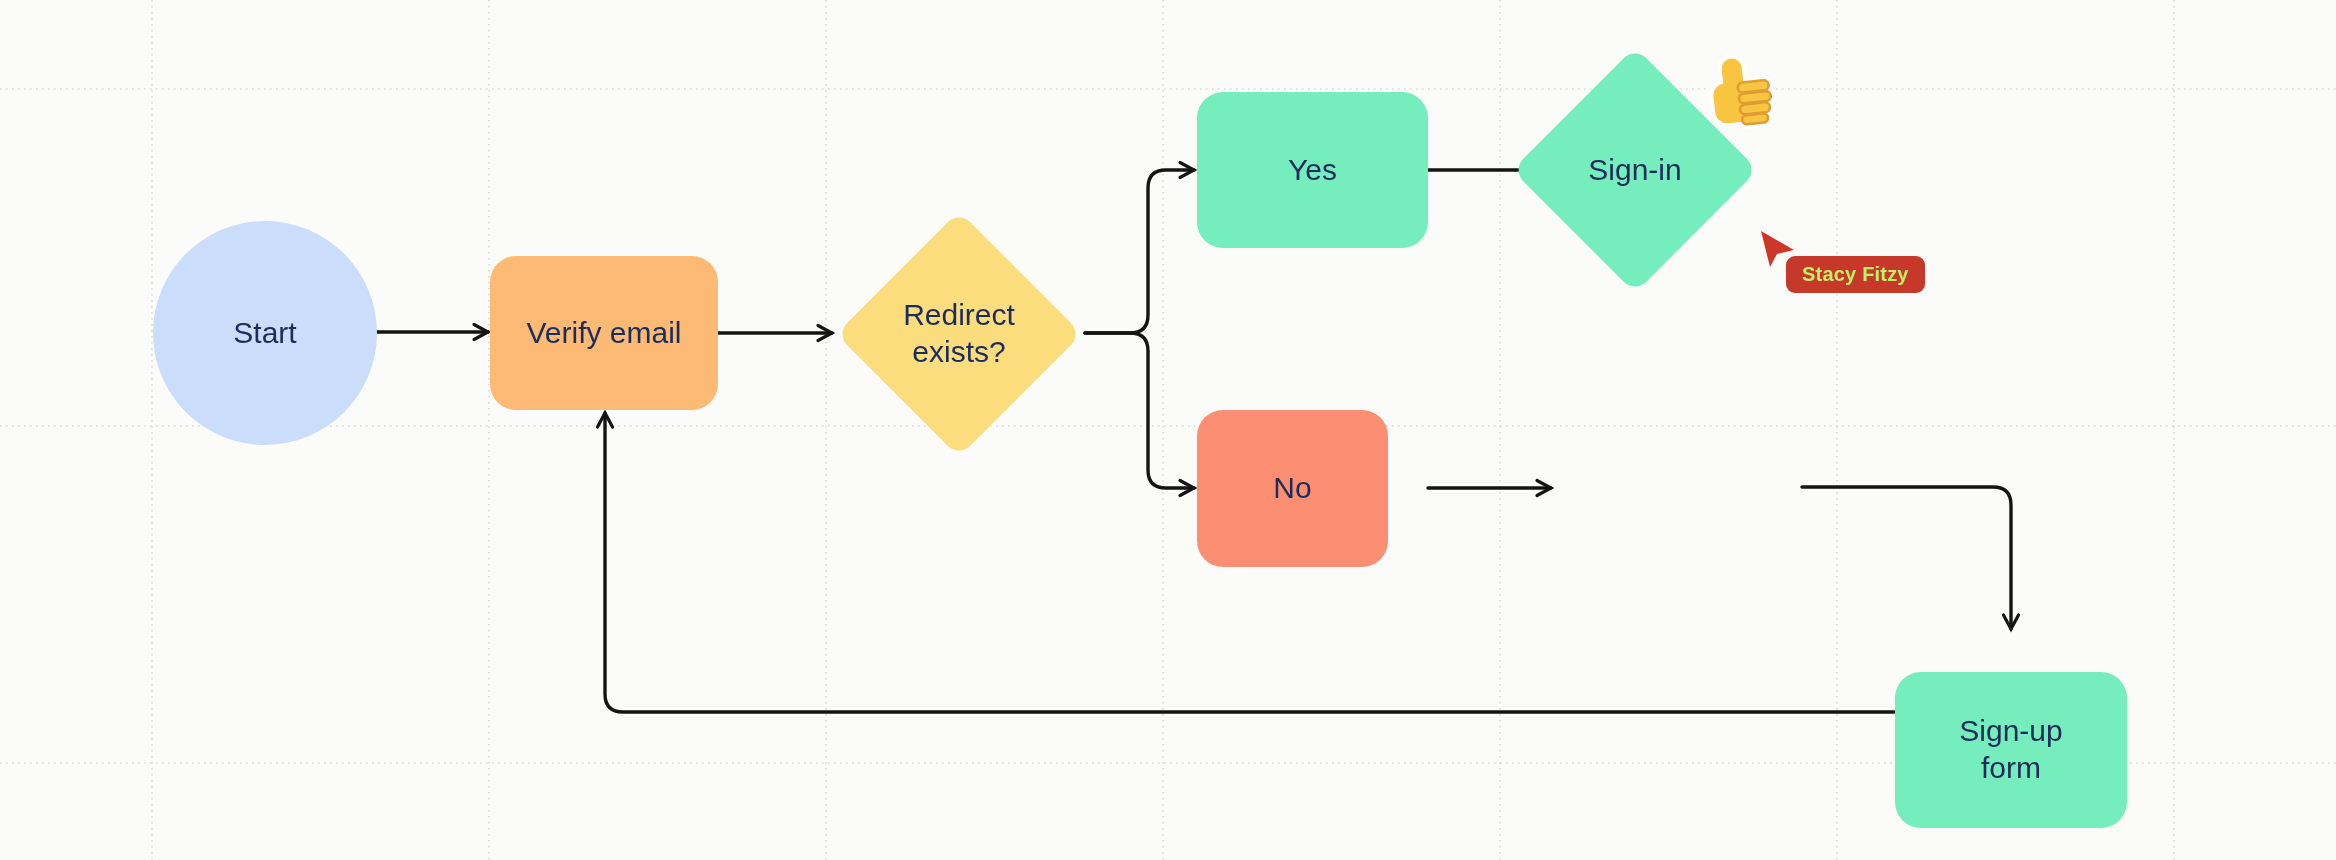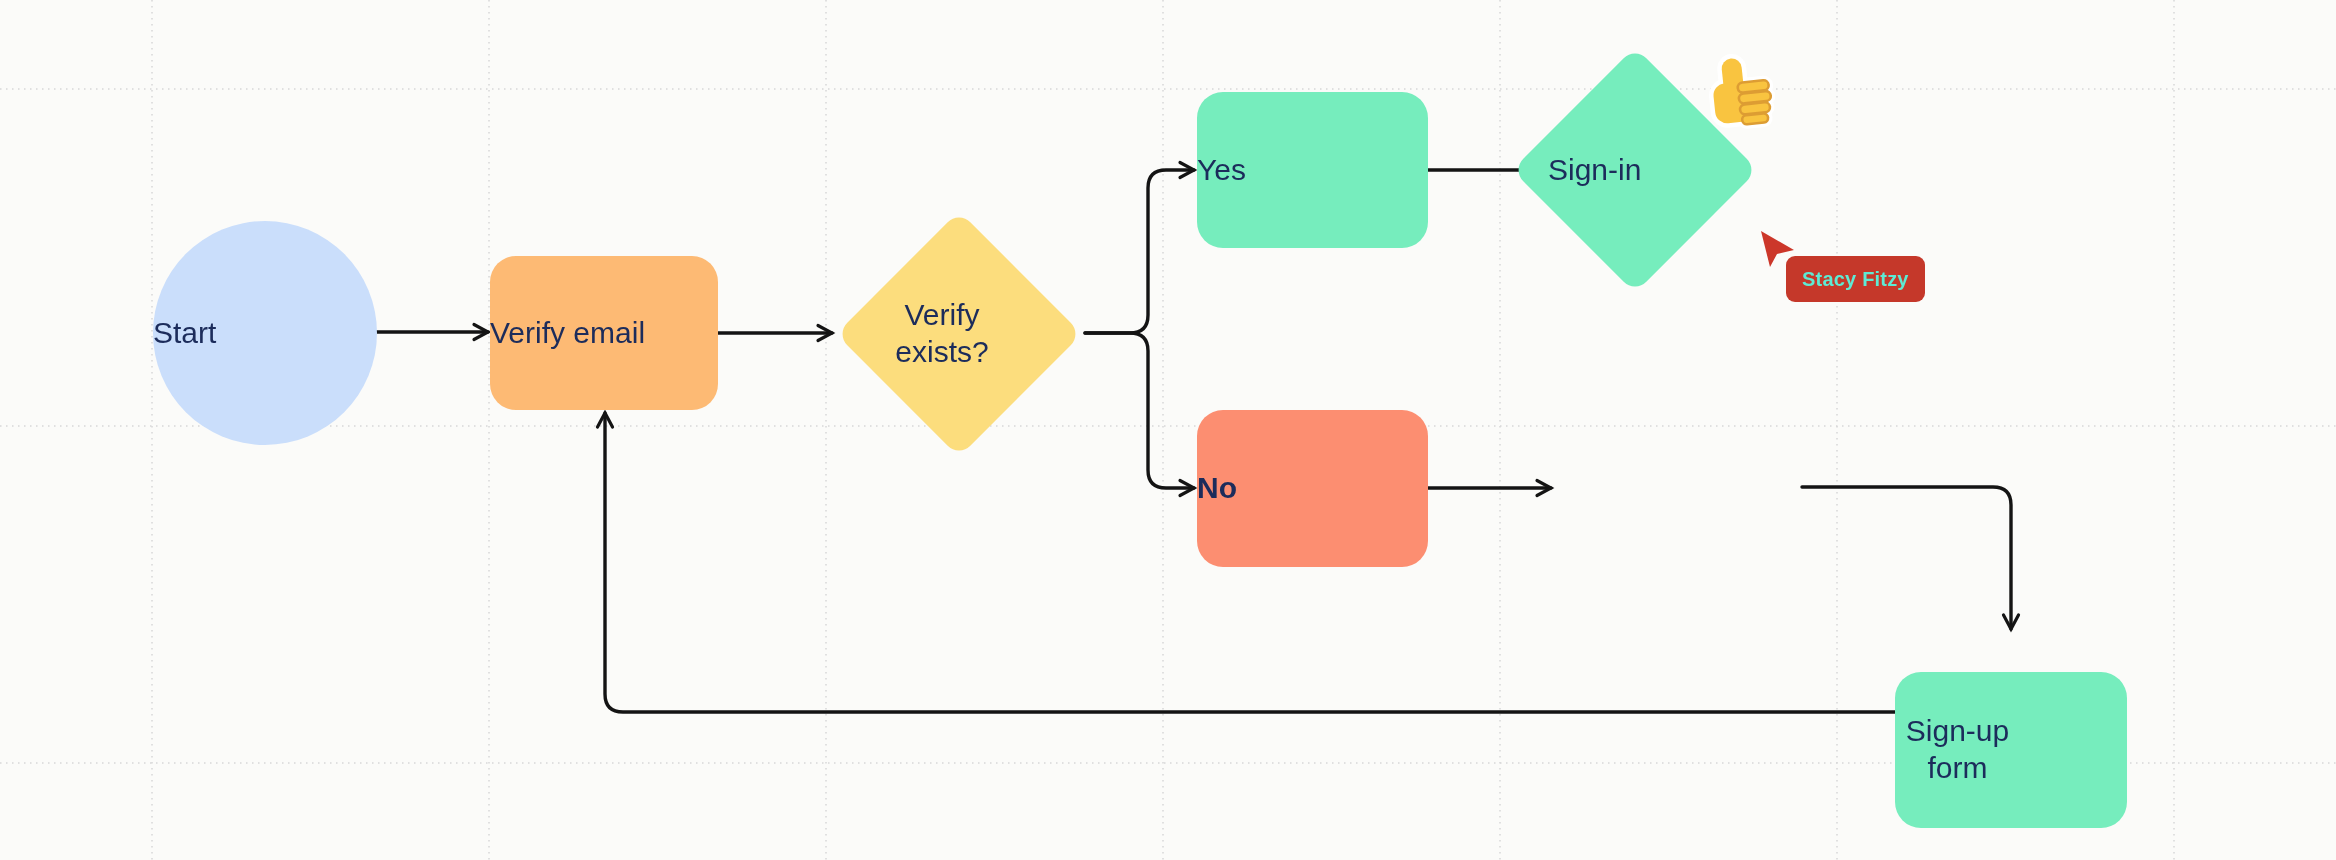--- a/index.html
+++ b/index.html
@@ -5,45 +5,45 @@
   html,body{margin:0;padding:0;background:#FBFBF9;}
   .canvas{
     position:relative;width:2336px;height:860px;overflow:hidden;
     background:#FBFBF9;
     font-family:"Liberation Sans","DejaVu Sans",sans-serif;
   }
   svg.layer{position:absolute;left:0;top:0;width:2336px;height:860px;}
   .edges-layer{z-index:1;}
   .overlay-layer{z-index:5;pointer-events:none;}
   .node{
-    position:absolute;display:flex;align-items:center;
+    position:absolute;display:flex;align-items:center;justify-content:center;
     text-align:center;color:#1C2C5B;font-size:30px;font-weight:500;line-height:1.22;
     z-index:2;
   }
   .node .lbl{display:inline-block;}
   .rect-node{border-radius:26px;}
   .rect-node .lbl{max-width:195px;}
   #node-start{left:153px;top:221px;width:224px;height:224px;border-radius:50%;}
   #node-verify-email{left:490px;top:256px;width:228px;height:154px;}
   #node-yes{left:1197px;top:92px;width:231px;height:156px;}
-  #node-no{left:1197px;top:410px;width:231px;height:157px;font-weight:bold;}
+  #node-no{left:1197px;top:410px;width:191px;height:157px;}
   #node-sign-up-form{left:1895px;top:632px;width:232px;height:156px;margin-top:40px;}
   #node-sign-up-form .lbl{max-width:125px;}
   .diamond-node{background:transparent !important;}
   #node-account-exists{left:872px;top:247px;width:174px;height:174px;}
   #node-sign-in{left:1548px;top:83px;width:174px;height:174px;}
   #node-redirect{left:1591px;top:400px;width:174px;height:174px;}
   .diamond-shape{
     position:absolute;inset:0;transform:rotate(45deg);border-radius:16px;
   }
   .diamond-node .lbl{position:relative;max-width:140px;}
   .presence-label{
-    position:absolute;left:1786px;top:256px;height:46px;z-index:6;
+    position:absolute;left:1786px;top:256px;height:37px;z-index:6;
     display:flex;align-items:center;padding:0 16px;border-radius:9px;
-    color:#5eead4;font-size:20px;font-weight:700;letter-spacing:.2px;
+    color:#bef264;font-size:20px;font-weight:700;letter-spacing:.2px;
     font-family:"Liberation Sans","DejaVu Sans",sans-serif;
   }
 </style>
 </head>
 <body>
 
 <div class="canvas">
 
   <svg class="layer edges-layer" viewBox="0 0 2336 860">
     <defs>
@@ -80,21 +80,21 @@
   <div class="node" id="node-start" style="background: rgb(202, 222, 251);">
     <span class="lbl">Start</span>
   </div>
 
   <div class="node rect-node" id="node-verify-email" style="background: #fdba74;">
     <span class="lbl">Verify email</span>
   </div>
 
   <div class="node diamond-node" id="node-account-exists">
     <div class="diamond-shape" style="background: rgb(252, 221, 125);"></div>
-    <span class="lbl">Verify exists?</span>
+    <span class="lbl">Redirect exists?</span>
   </div>
 
   <div class="node rect-node" id="node-yes" style="background: rgb(118, 237, 189);">
     <span class="lbl">Yes</span>
   </div>
 
   <div class="node rect-node" id="node-no" style="background: rgb(252, 142, 113);">
     <span class="lbl">No</span>
   </div>
 

